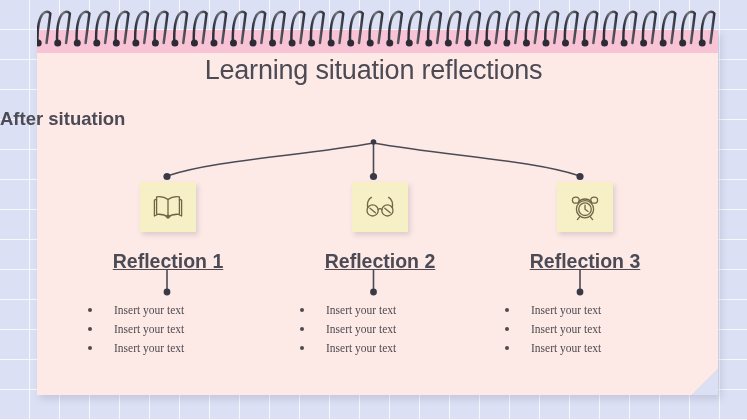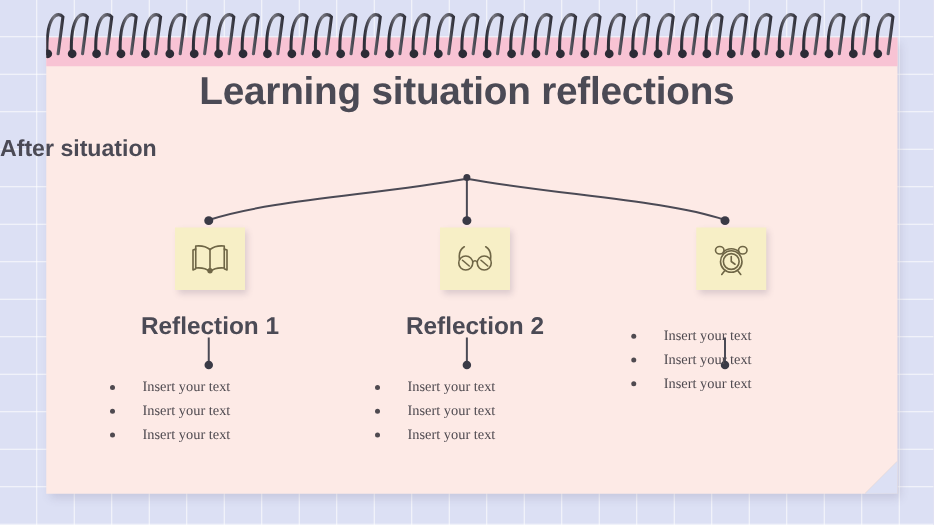--- a/index.html
+++ b/index.html
@@ -80,22 +80,22 @@
     pointer-events: none;
   }
 
   
   #title {
     position: absolute;
     left: 0;
     top: 55px;
     width: 747px;
     text-align: center;
-    font-size: 31px;
-    font-weight: bold;
+    font-size: 27px;
+    font-weight: normal;
     color: #4b4a55;
     letter-spacing: -0.2px;
   }
   #subtitle {
     position: absolute;
     left: 0;
     top: 108px;
     width: 747px;
     text-align: left;
     font-size: 18.5px;
@@ -134,20 +134,21 @@
     align-items: center;
     justify-content: center;
   }
   .sticky svg { display: block; }
 
   .col-title {
     margin-top: 18px;
     font-size: 19.5px;
     font-weight: bold;
     color: #4b4a55;
+    text-decoration: underline;
   }
 
   .bullets {
     margin: 28px 0 0 0;
     padding: 0;
     list-style: none;
     text-align: left;
     padding-left: 20px;
     font-family: Liberation Serif, serif;
   }
@@ -342,20 +343,21 @@
           <circle cx="16" cy="17.2" r="6.3"></circle>
           <path d="M16 13.2 L16 17.2 L19 19.4"></path>
           <ellipse cx="6.8" cy="8.2" rx="3.4" ry="3.0"></ellipse>
           <ellipse cx="25.2" cy="8.2" rx="3.4" ry="3.0"></ellipse>
           <path d="M9.6 9.8 C11.2 8.0 13.4 7.0 16 7.0 C18.6 7.0 20.8 8.0 22.4 9.8"></path>
           <path d="M10.6 24.8 L8.4 27.6"></path>
           <path d="M21.4 24.8 L23.6 27.6"></path>
         </svg>
       </span>
     </div>
+    <div class="col-title">Reflection 3</div>
     <ul class="bullets">
       <li>Insert your text</li>
       <li>Insert your text</li>
       <li>Insert your text</li>
     </ul>
   </div>
 
 </div>
 
 </body></html>

